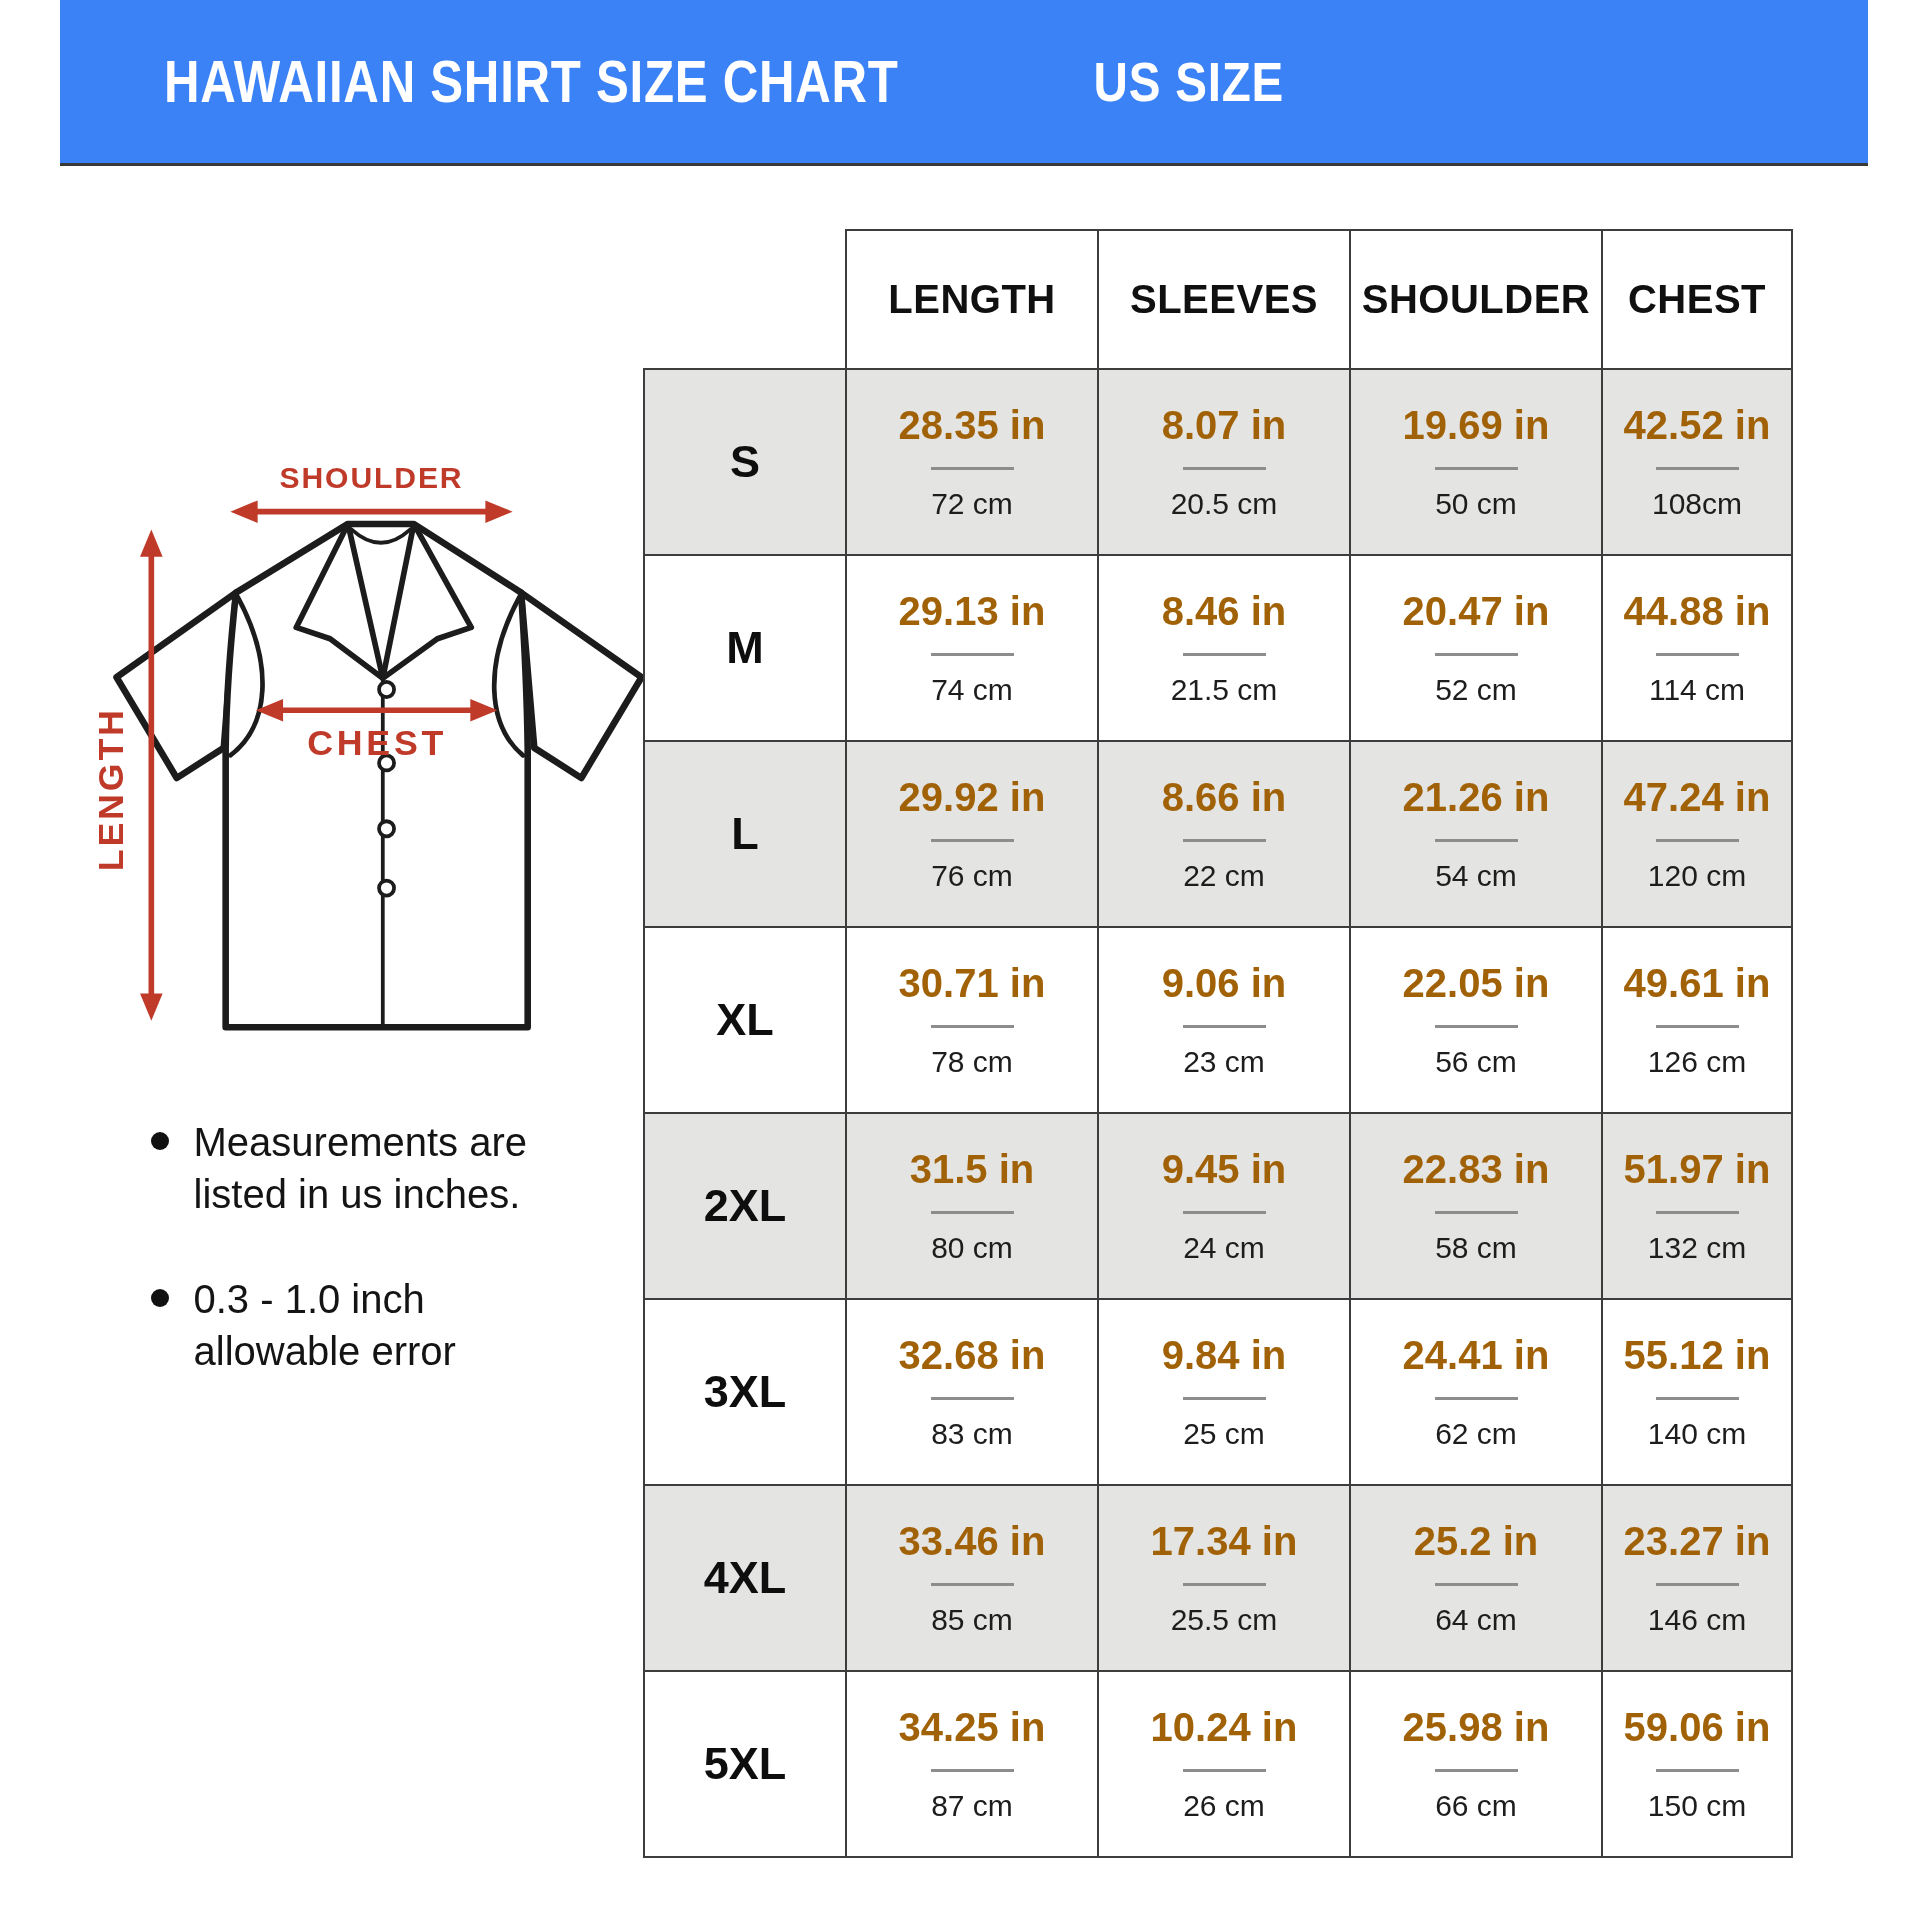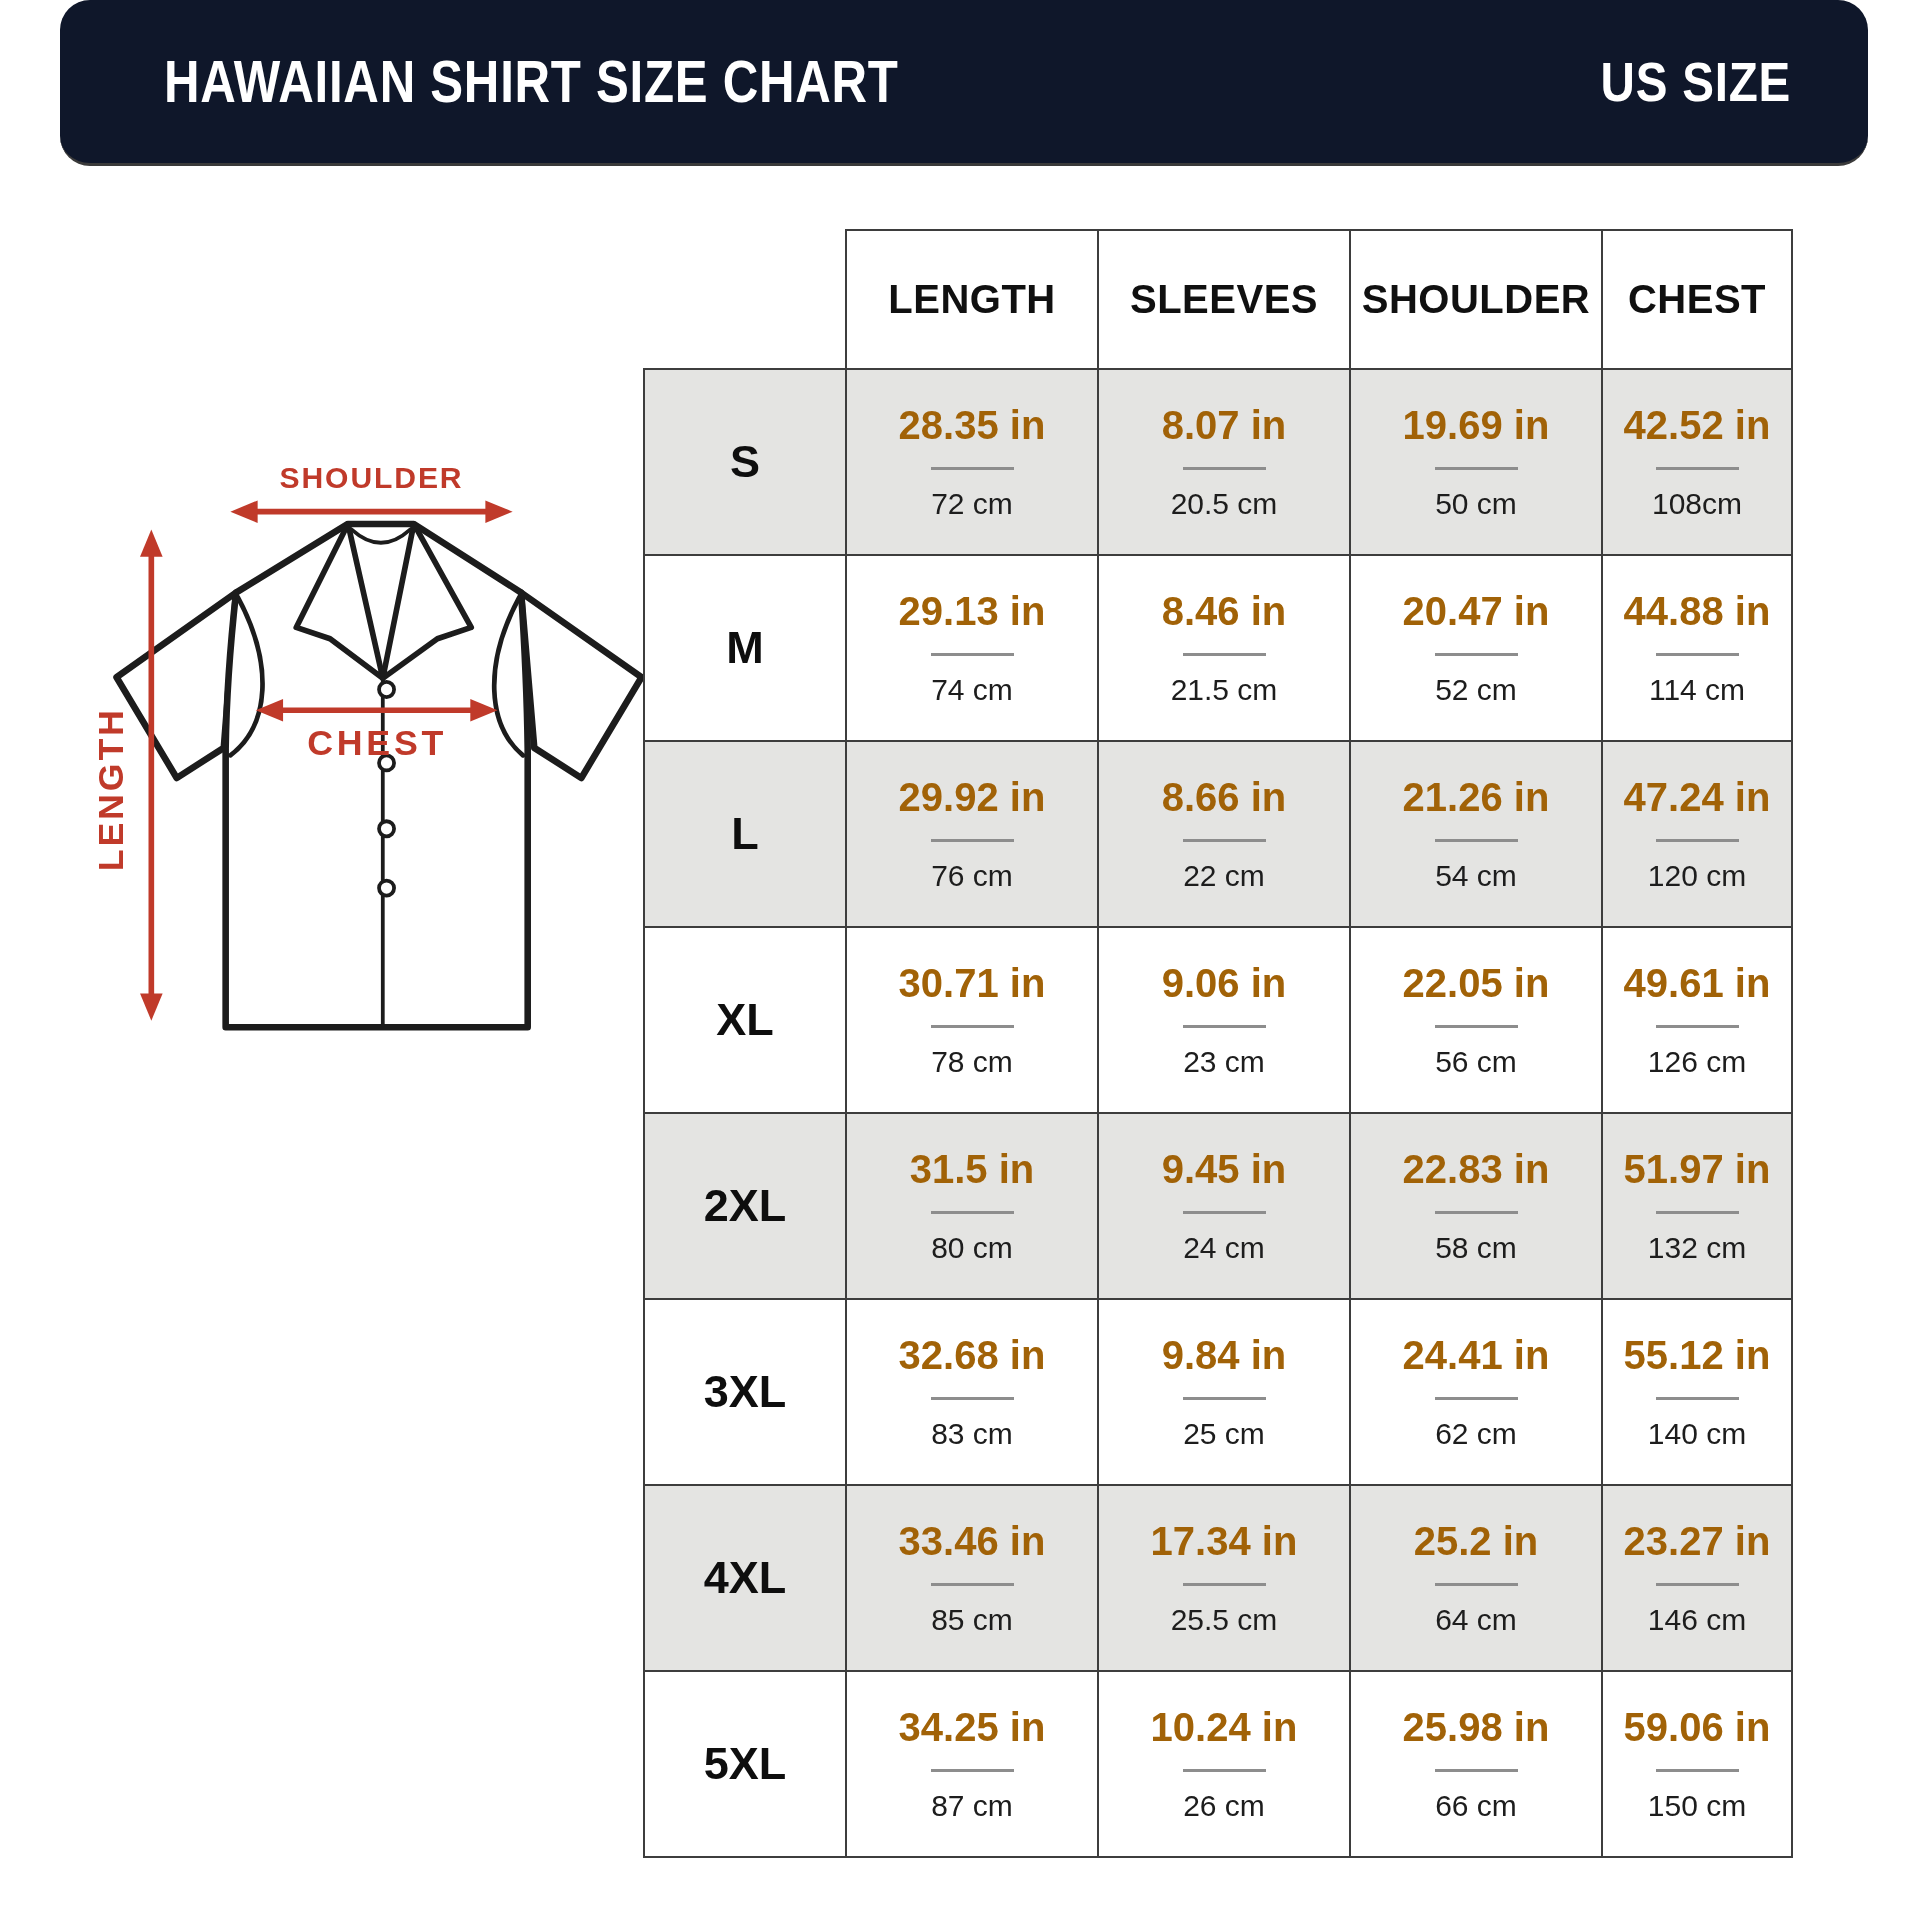--- a/index.html
+++ b/index.html
@@ -2,23 +2,23 @@
 <html style="font-size:15px"><head>
 <meta charset="utf-8">
 <style>
   html,body{margin:0;padding:0;background:#ffffff;}
   #canvas{
     position:relative;width:1928px;height:1928px;background:#ffffff;overflow:hidden;
     font-family:"Liberation Sans",sans-serif;color:#111;
   }
   
   .topbar{
-    position:absolute;left:60px;top:0;width:1808px;height:166px;background:#0f172a;
-    display:flex;align-items:center;justify-content:space-between;
-    padding:0 77px 0 104px;box-sizing:border-box;border-bottom:3.8px solid #3a3a3a;border-radius:30px;
+    position:absolute;left:60px;top:0;width:1808px;height:166px;background:#3b82f6;
+    display:flex;align-items:center;
+    padding:0 77px 0 104px;box-sizing:border-box;border-bottom:3.8px solid #3a3a3a;
   }
   .topbar .title{
     font-size:60px;font-weight:bold;color:#ffffff;white-space:nowrap;
     transform:scaleX(0.82);transform-origin:left center;letter-spacing:0.9px;
   }
   .topbar .us-size{
     font-size:56px;font-weight:bold;color:#ffffff;white-space:nowrap;
     transform:scaleX(0.85);transform-origin:right center;letter-spacing:0.9px;
   }
   
@@ -88,20 +88,30 @@
       <text x="306" y="332" text-anchor="middle" font-size="38" font-weight="bold" letter-spacing="4" stroke="none">CHEST</text>
       <g>
         <line x1="66" y1="106" x2="66" y2="600" stroke-width="6"></line>
         <polygon points="66,92 54,121 78,121" stroke="none"></polygon>
         <polygon points="66,614 54,585 78,585" stroke="none"></polygon>
       </g>
       <text text-anchor="middle" font-size="38" font-weight="bold" letter-spacing="3" transform="translate(36,368) rotate(-90)" stroke="none">LENGTH</text>
     </g>
   </svg>
 
+  <div class="notes">
+    <div class="note">
+      <span class="bullet"></span>
+      <span class="note-text">Measurements are listed in us inches.</span>
+    </div>
+    <div class="note">
+      <span class="bullet"></span>
+      <span class="note-text">0.3 - 1.0 inch allowable error</span>
+    </div>
+  </div>
 
   <table class="size-table">
     <colgroup>
       <col style="width:202px">
         <col style="width:252px">
         <col style="width:252px">
         <col style="width:252px">
         <col style="width:190px">
     </colgroup>
     <thead>

